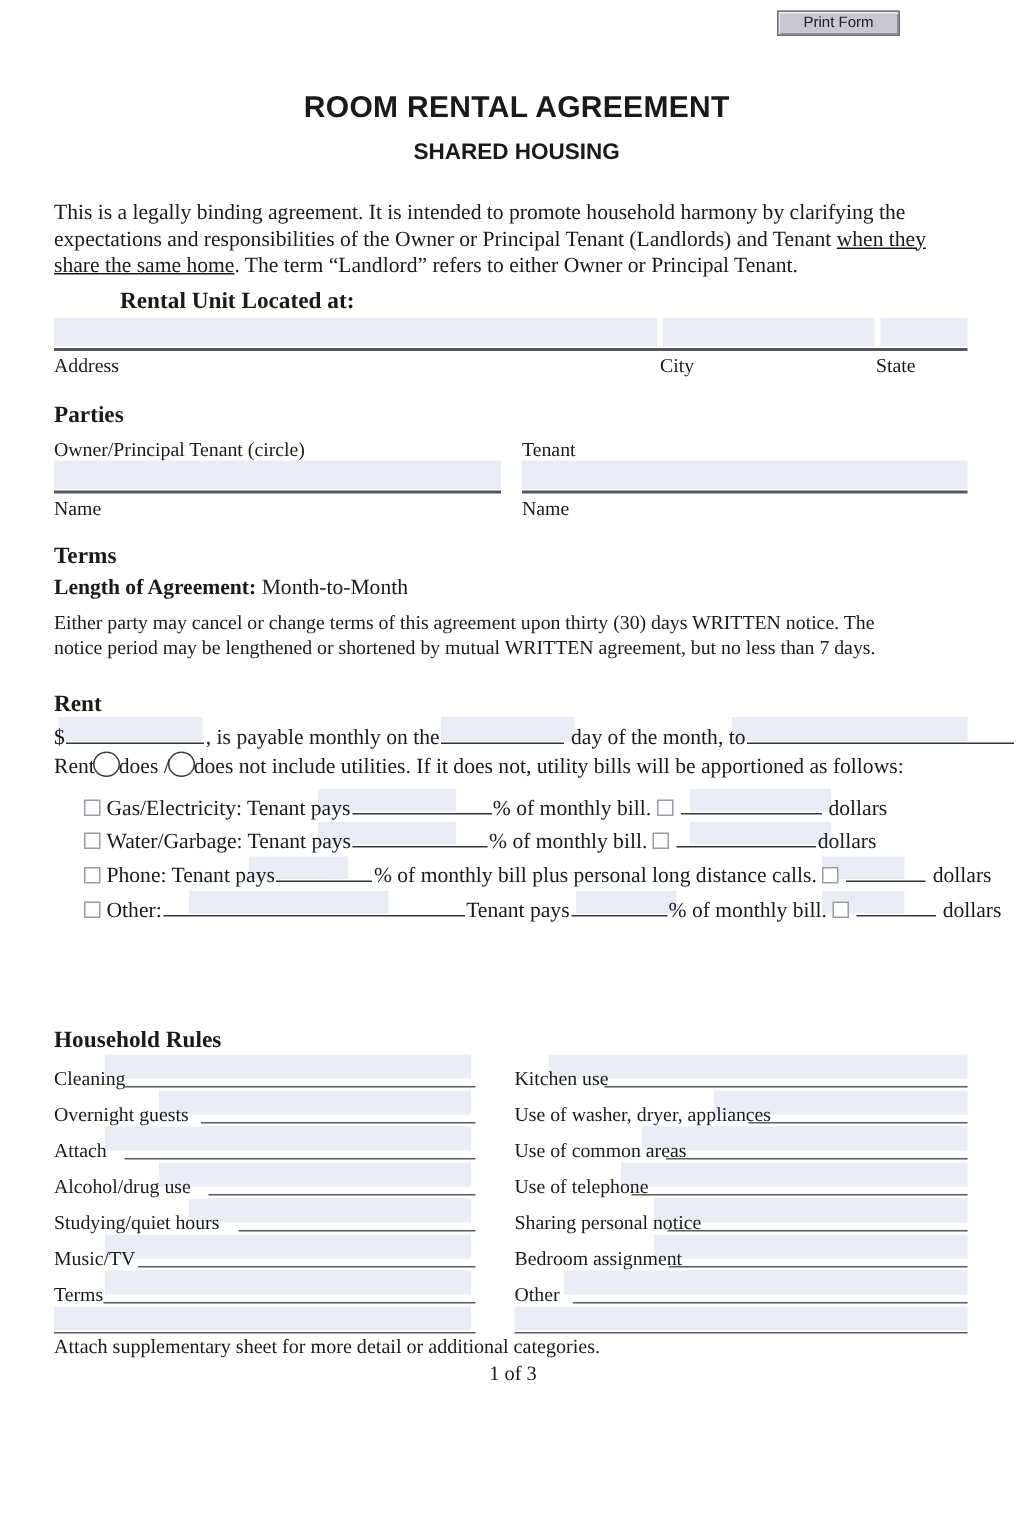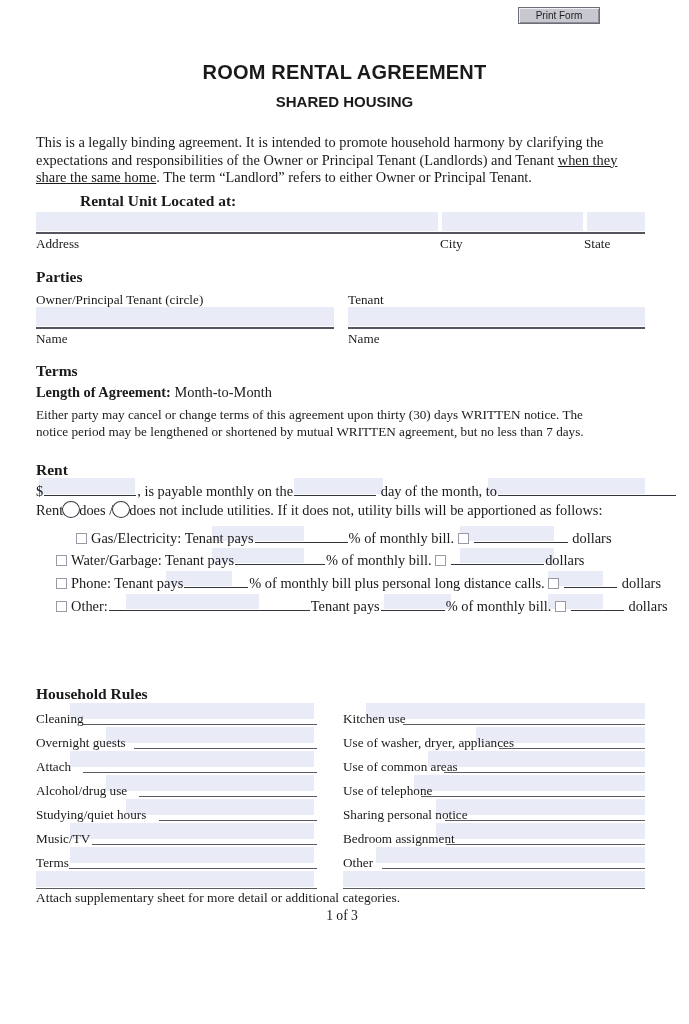--- a/index.html
+++ b/index.html
@@ -228,21 +228,21 @@
         <span>$</span><span class="iline" style="width:92px;"></span><span>, is payable monthly on the</span><span class="iline" style="width:82px;"></span> <span>day of the month, to</span><span class="iline" style="width:178px;"></span>
       </div>
 
       <div class="txt" style="left:0px; top:501px;">
         <span>Rent</span><span class="circ"></span><span>does</span>
         <span>/</span><span class="circ"></span><span>does not include utilities.  If it does not, utility bills will be apportioned as follows:</span>
       </div>
 
       <div class="fld" style="left:176px;top:526px; width:92px; height:15px;"></div>
       <div class="fld" style="left:424px;top:526px; width:94px; height:15px;"></div>
-      <div class="txt" style="left:20px; top:530px;margin-left:20px;">
+      <div class="txt" style="left:20px; top:530px;">
         <span class="cbox"></span><span>Gas/Electricity: Tenant pays</span><span class="iline" style="width:93px;"></span><span>% of monthly bill.</span>
         <span class="cbox"></span><span class="iline" style="width:94px;"></span>
         <span>dollars</span>
       </div>
 
       <div class="fld" style="left:176px;top:548px; width:92px; height:15px;"></div>
       <div class="fld" style="left:424px;top:548px; width:94px; height:15px;"></div>
       <div class="txt" style="left:20px; top:552px;">
         <span class="cbox"></span><span>Water/Garbage: Tenant pays</span><span class="iline" style="width:90px;"></span><span>% of monthly bill.</span>
         <span class="cbox"></span><span class="iline" style="width:93px;"></span><span>dollars</span>

